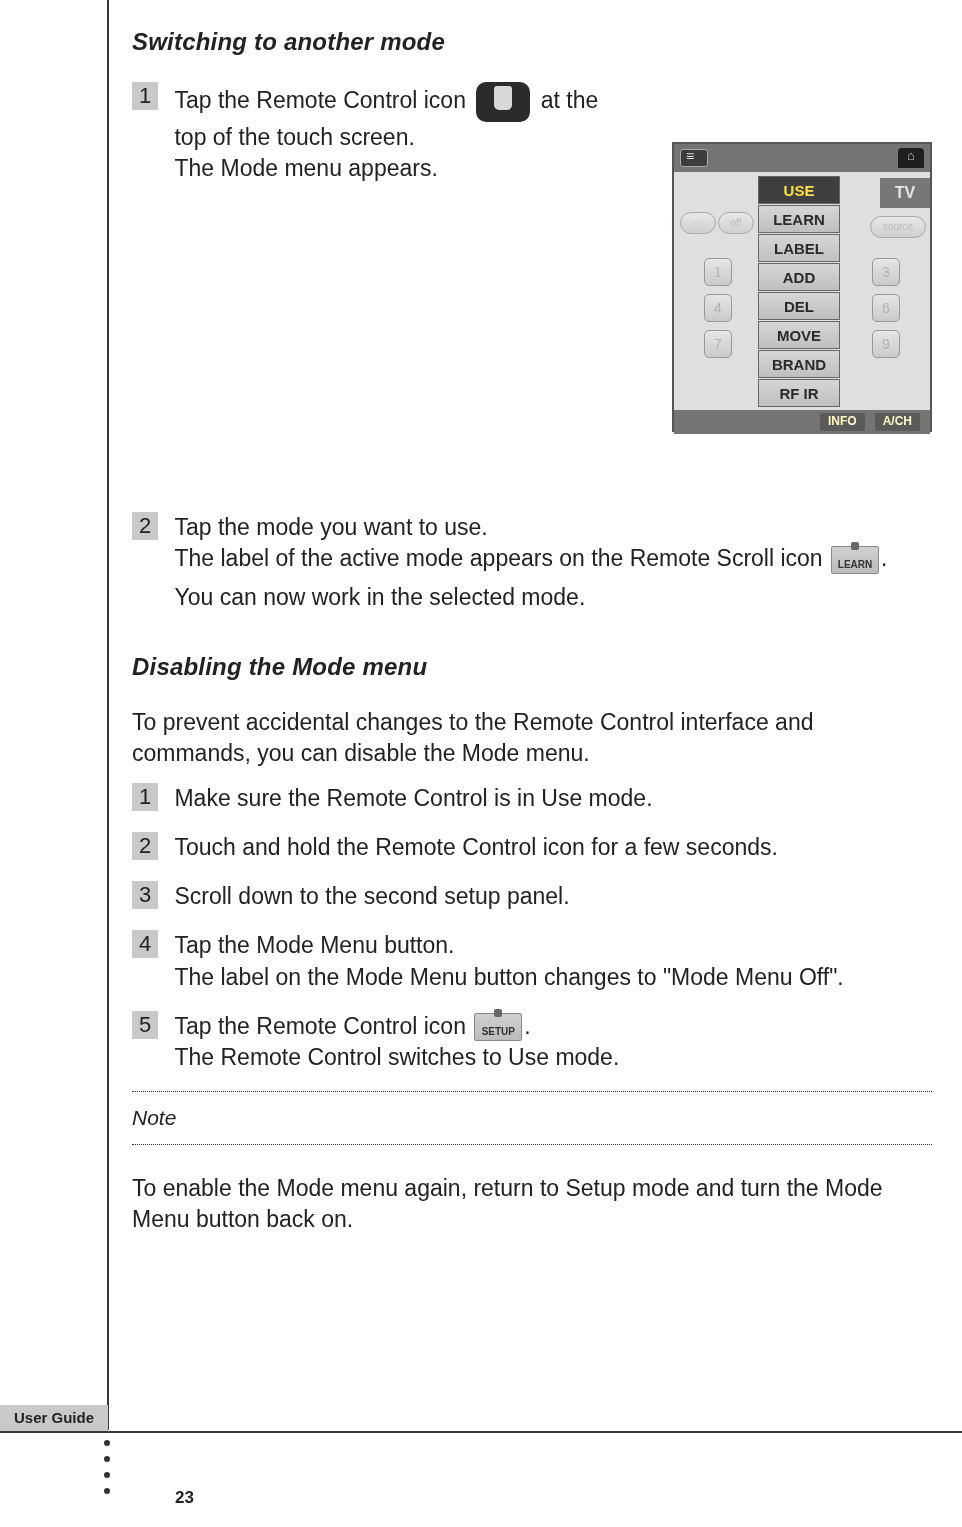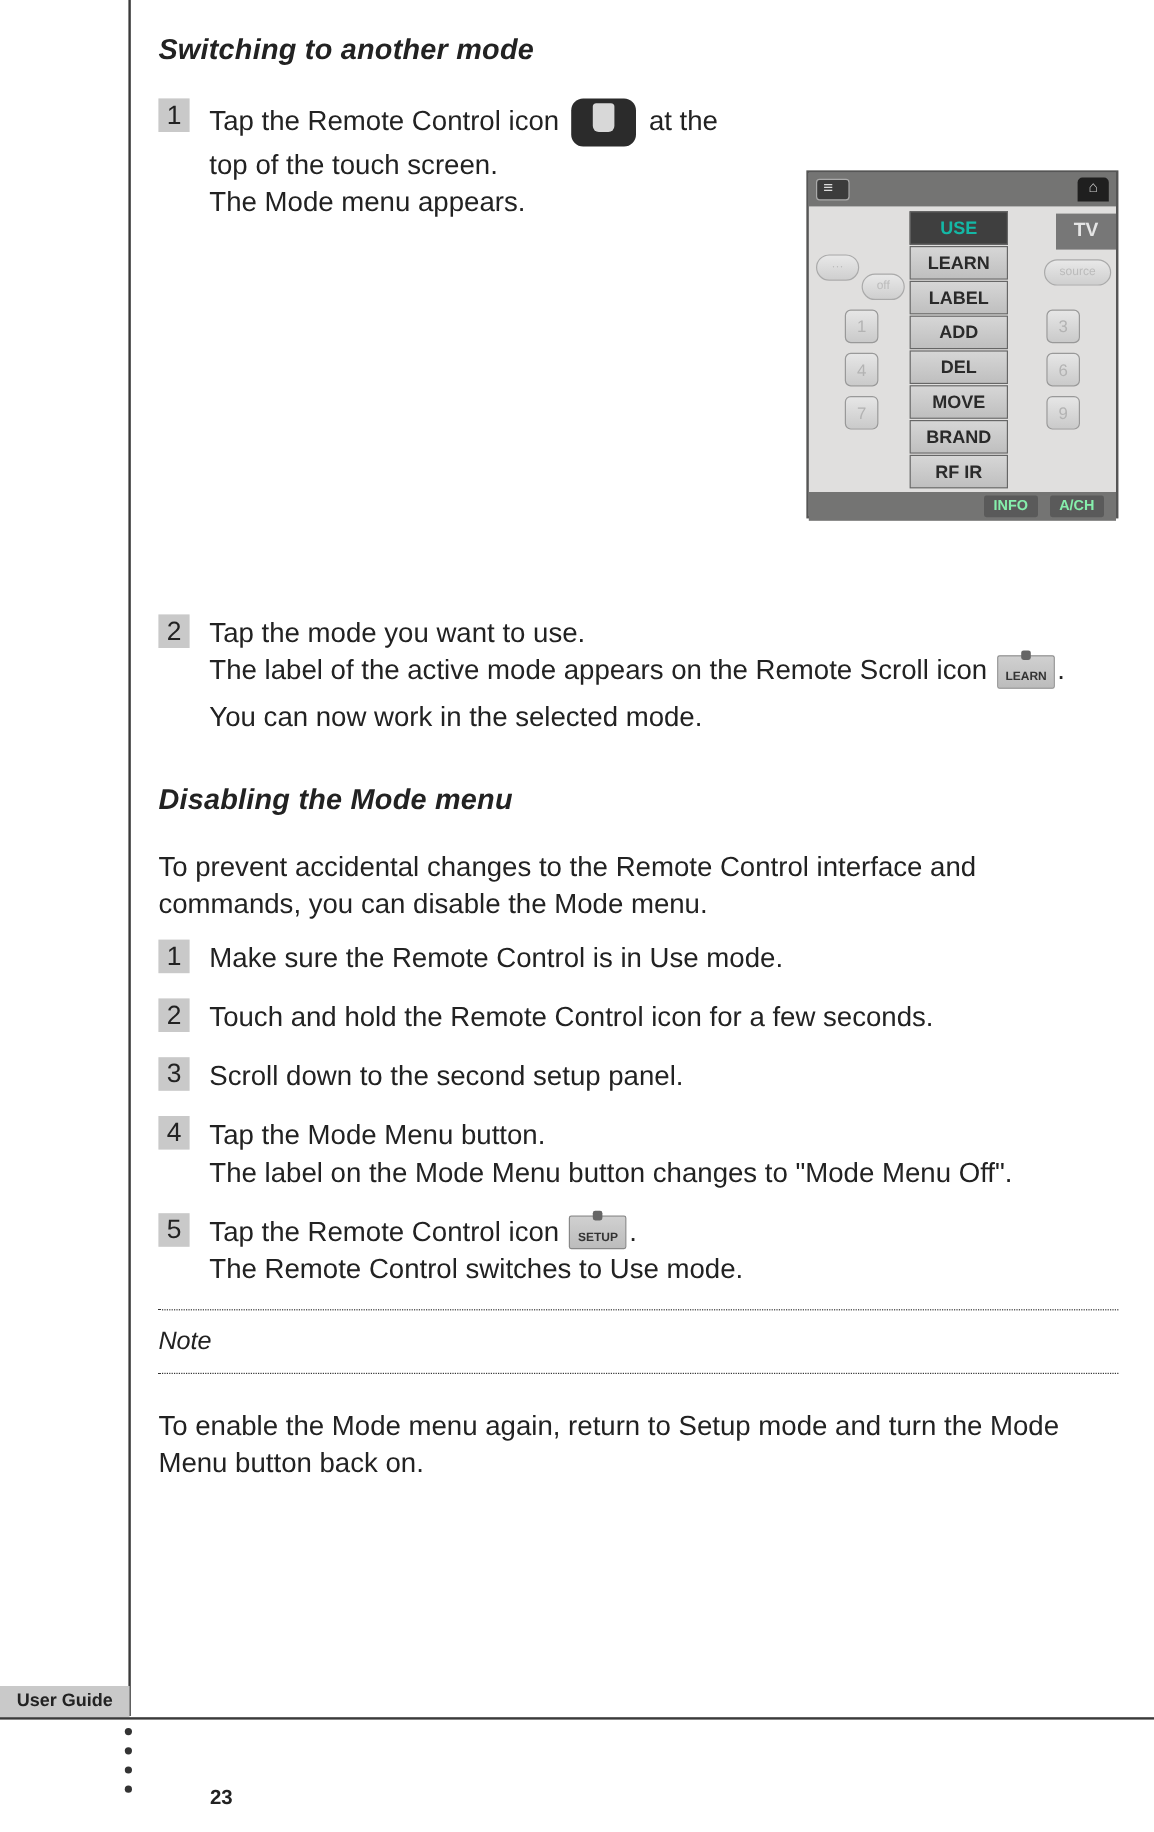--- a/index.html
+++ b/index.html
@@ -141,21 +141,21 @@
     height: 28px;
     border: 1px solid #666;
     background: linear-gradient(#d6d6d6,#bfbfbf);
     text-align: center;
     font-size: 15px;
     font-weight: 700;
     line-height: 27px;
     color: #2a2a2a;
     margin-bottom: 1px;
   }
-  .fig-menu-item.active { background: #3f3f3f; color: #14b8a6; }
+  .fig-menu-item.active { background: #3f3f3f; color: #fde047; }
   .fig-side-btn {
     position: absolute;
     width: 28px; height: 28px;
     border: 1px solid #999;
     border-radius: 5px;
     background: linear-gradient(#e6e6e6,#cacaca);
     color: #b3b3b3;
     font-size: 14px; text-align: center; line-height: 26px;
   }
   .fig-tv {
@@ -176,21 +176,21 @@
   .fig-bottom {
     height: 24px;
     background: #747473;
     display: flex;
     justify-content: flex-end;
     gap: 10px;
     padding: 3px 10px;
   }
   .fig-bottom span {
     font-size: 12px; font-weight: 700;
-    color: #86efac;
+    color: #fef9c3;
     background: #5a5a5a;
     padding: 1px 8px;
     border-radius: 2px;
   }
   .bodytext {
     font-size: 23px;
     line-height: 1.35;
     font-weight: 300;
     margin-bottom: 14px;
   }
@@ -247,21 +247,21 @@
     </div>
 
     <div class="device-figure">
       <div class="fig-top">
         <div class="burger"></div>
         <div class="home">⌂</div>
       </div>
       <div class="fig-main">
         <div class="fig-tv">TV</div>
         <div class="fig-pill" style="left:6px; top:40px;">···</div>
-        <div class="fig-pill" style="left:44px; top:56px;">off</div>
+        <div class="fig-pill" style="left:44px; top:40px;">off</div>
         <div class="fig-pill" style="right:4px; top:44px; width:56px;">source</div>
 
         <div class="fig-menu">
           <div class="fig-menu-item active">USE</div>
           <div class="fig-menu-item">LEARN</div>
           <div class="fig-menu-item">LABEL</div>
           <div class="fig-menu-item">ADD</div>
           <div class="fig-menu-item">DEL</div>
           <div class="fig-menu-item">MOVE</div>
           <div class="fig-menu-item">BRAND</div>

